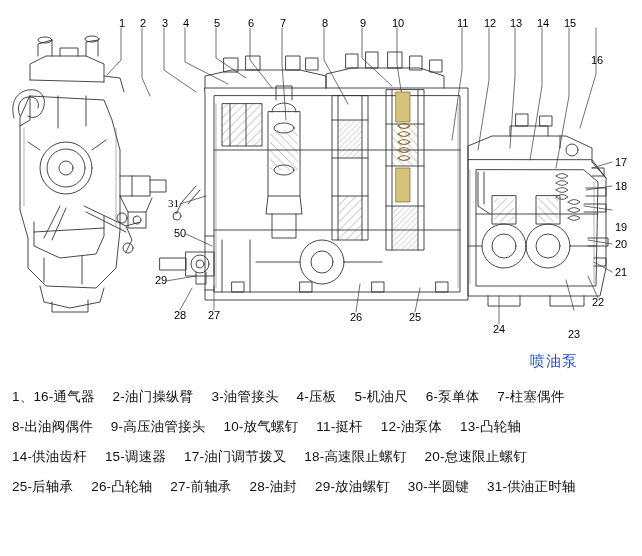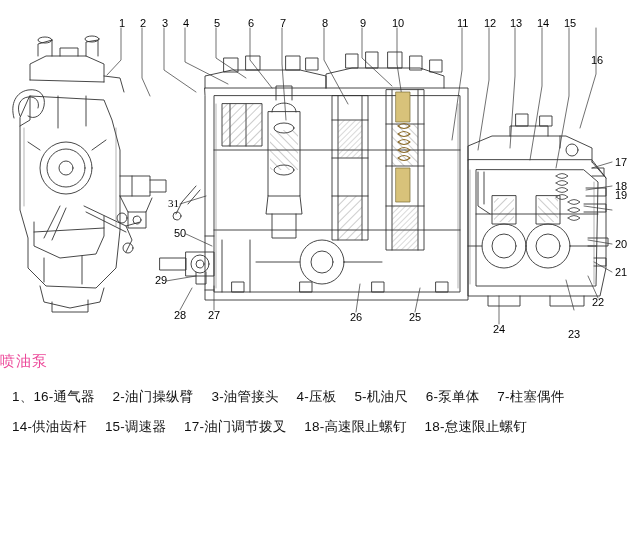--- a/index.html
+++ b/index.html
@@ -23,23 +23,23 @@
     line-height:11px;
     color:#000;
     font-family:"Liberation Sans", sans-serif;
     white-space:nowrap;
   }
 
   
   .caption{
     position:absolute;
     left:0;top:352px;width:578px;
-    text-align:left;
+    text-align:right;
     font-size:15px;
-    color:#ec4899;
+    color:#1d4ed8;
     letter-spacing:1px;
   }
 
   
   .legend{
     position:absolute;
     left:0;top:382px;width:642px;
     padding:0 12px;
     box-sizing:border-box;
   }
@@ -313,21 +313,21 @@
     <div class="lbl" style="left:392px;top:18px;">10</div>
     <div class="lbl" style="left:457px;top:18px;">11</div>
     <div class="lbl" style="left:484px;top:18px;">12</div>
     <div class="lbl" style="left:510px;top:18px;">13</div>
     <div class="lbl" style="left:537px;top:18px;">14</div>
     <div class="lbl" style="left:564px;top:18px;">15</div>
     <div class="lbl" style="left:591px;top:18px;margin-top:37px;">16</div>
 
     <div class="lbl" style="left:615px;top:157px;">17</div>
     <div class="lbl" style="left:615px;top:181px;text-align:right;">18</div>
-    <div class="lbl" style="left:615px;top:190px;">19</div>
+    <div class="lbl" style="left:615px;top:222px;">19</div>
     <div class="lbl" style="left:615px;top:239px;">20</div>
     <div class="lbl" style="left:615px;top:267px;">21</div>
 
     <div class="lbl" style="left:592px;top:297px;">22</div>
     <div class="lbl" style="left:568px;top:310px;margin-top:19px;">23</div>
     <div class="lbl" style="left:493px;top:324px;text-align:right;">24</div>
     <div class="lbl" style="left:409px;top:312px;">25</div>
     <div class="lbl" style="left:350px;top:312px;">26</div>
     <div class="lbl" style="left:208px;top:310px;">27</div>
     <div class="lbl" style="left:174px;top:310px;">28</div>
@@ -342,21 +342,38 @@
     <div class="legend-row">
       <span>1、16-通气器</span>
       <span>2-油门操纵臂</span>
       <span>3-油管接头</span>
       <span>4-压板</span>
       <span>5-机油尺</span>
       <span>6-泵单体</span>
       <span>7-柱塞偶件</span>
     </div>
     <div class="legend-row">
+      <span>8-出油阀偶件</span>
+      <span>9-高压油管接头</span>
+      <span>10-放气螺钉</span>
+      <span>11-挺杆</span>
+      <span>12-油泵体</span>
+      <span>13-凸轮轴</span>
+    </div>
+    <div class="legend-row">
       <span>14-供油齿杆</span>
       <span>15-调速器</span>
       <span>17-油门调节拨叉</span>
       <span>18-高速限止螺钉</span>
-      <span>18-怠速限止螺钉</span>
+      <span>20-怠速限止螺钉</span>
+    </div>
+    <div class="legend-row">
+      <span>25-后轴承</span>
+      <span>26-凸轮轴</span>
+      <span>27-前轴承</span>
+      <span>28-油封</span>
+      <span>29-放油螺钉</span>
+      <span>30-半圆键</span>
+      <span>31-供油正时轴</span>
     </div>
   </div>
 
 </div>
 
 </body></html>

